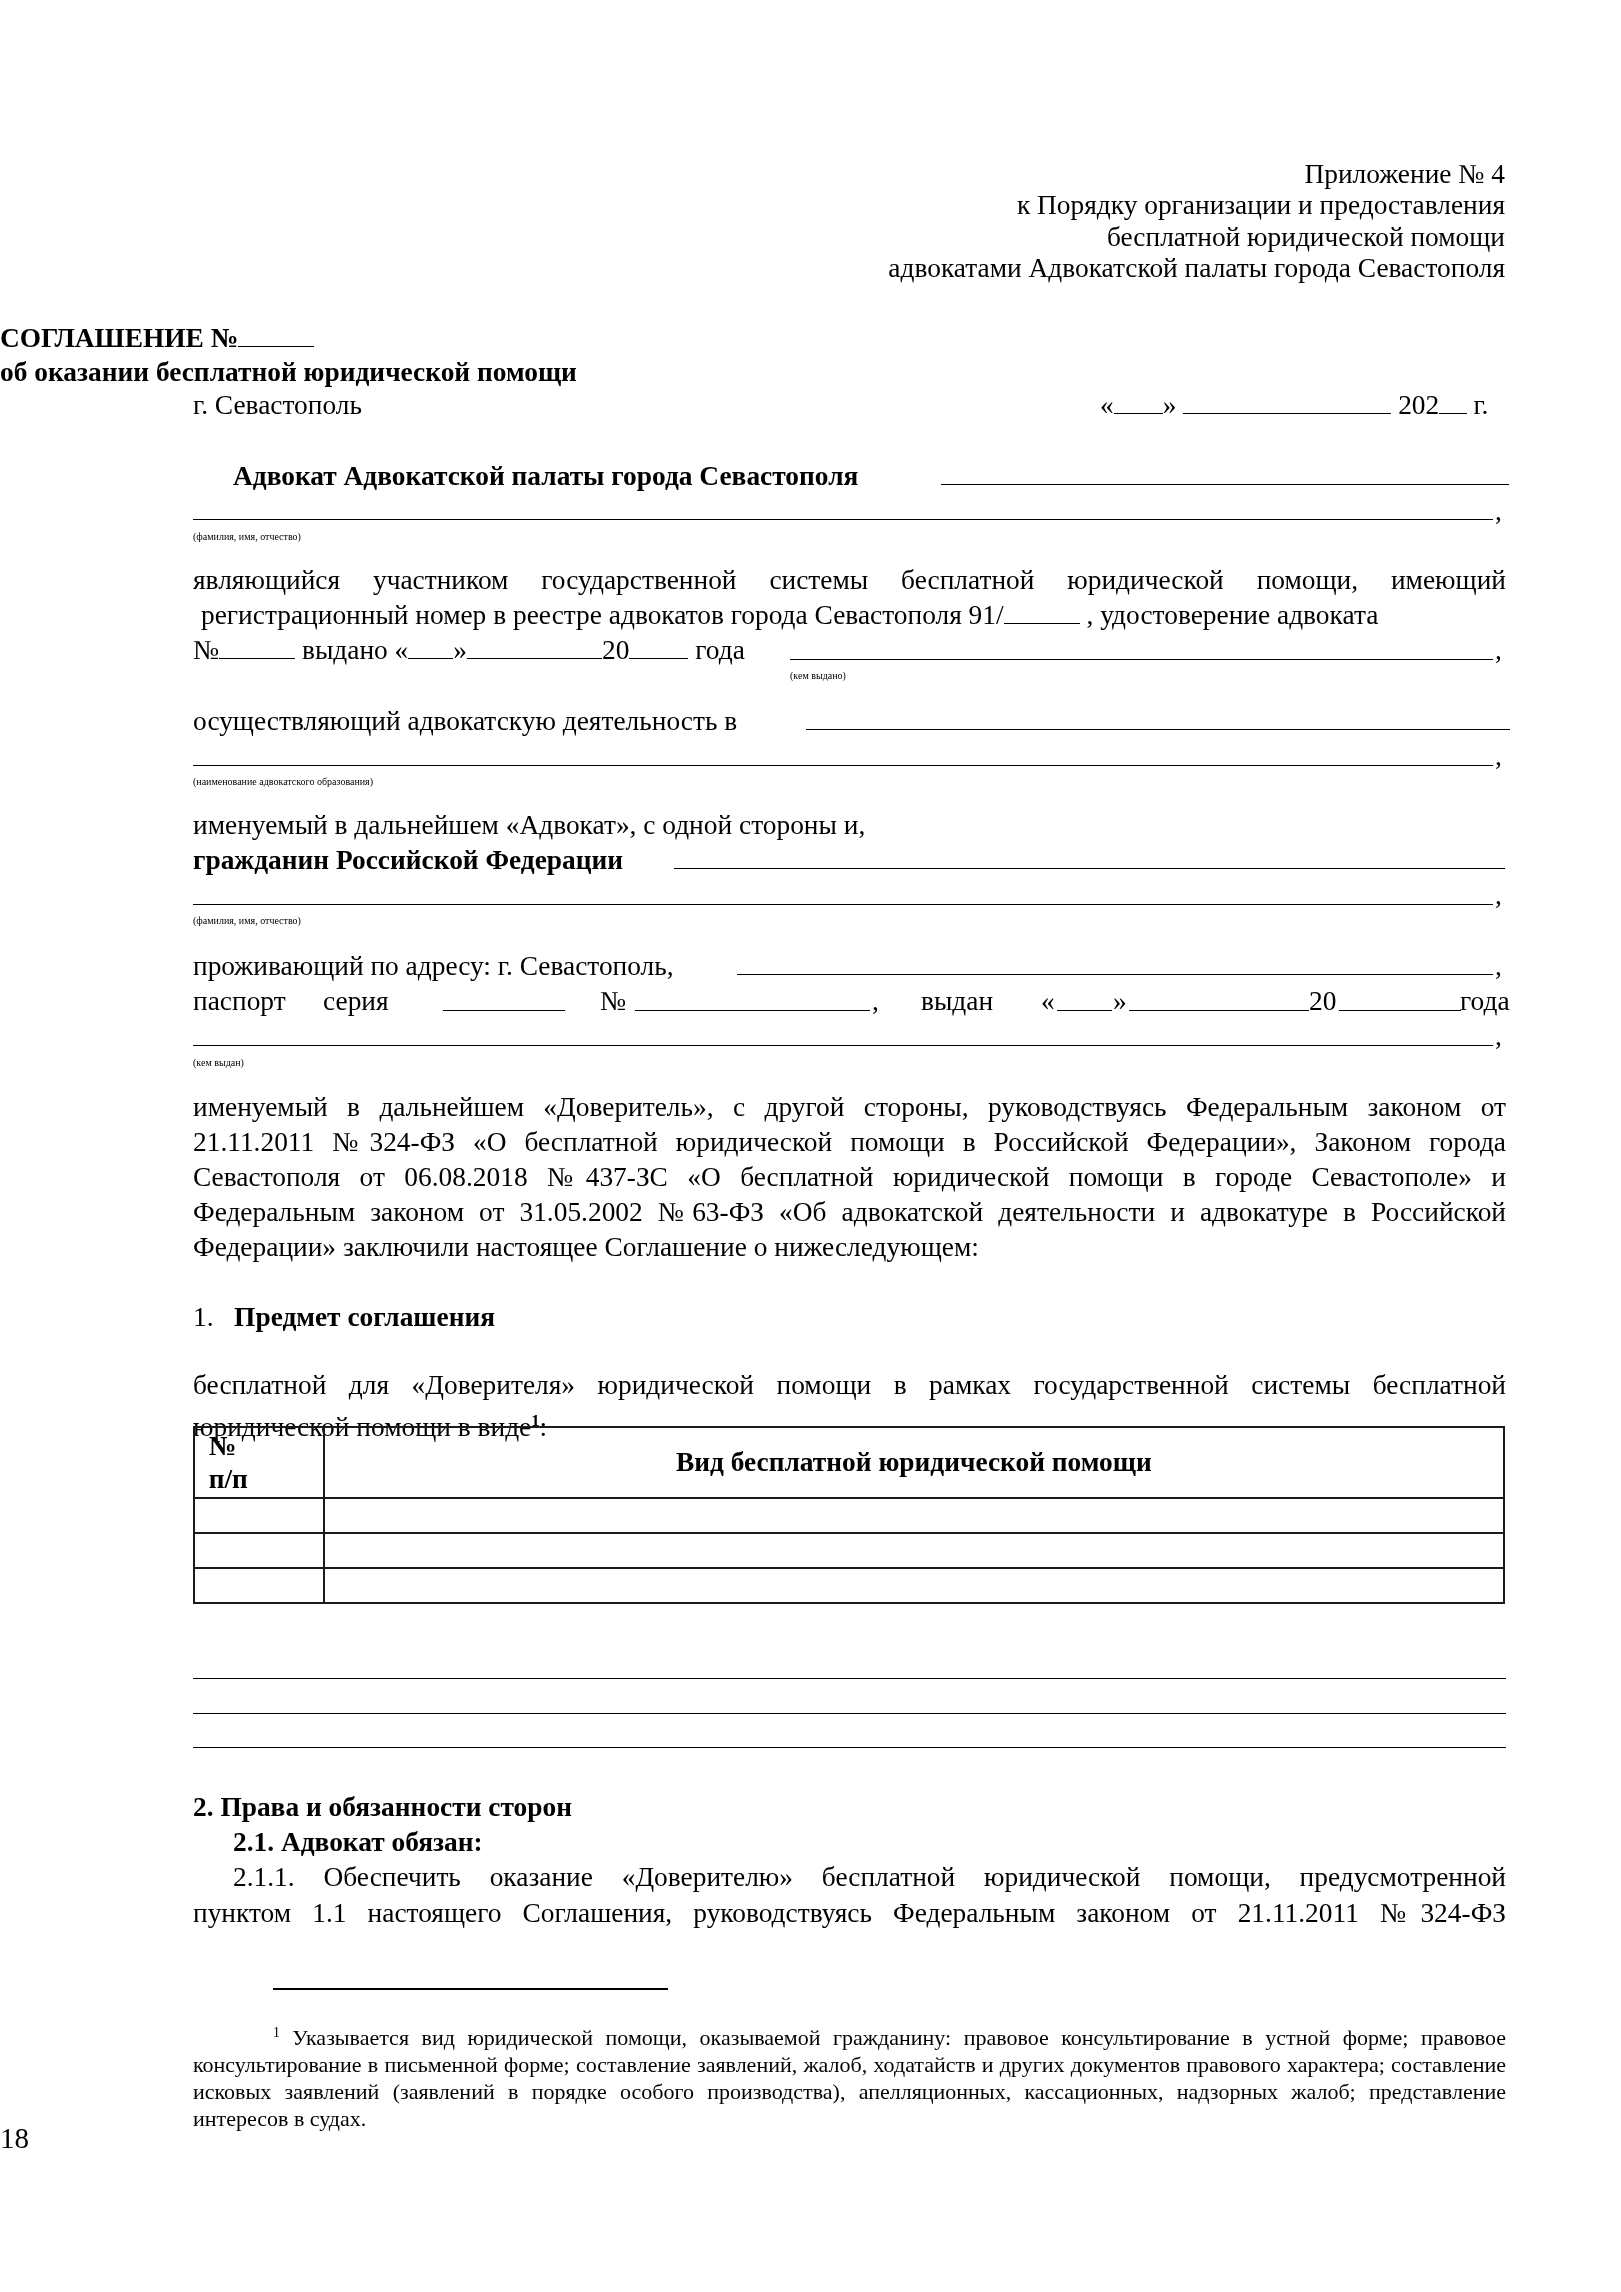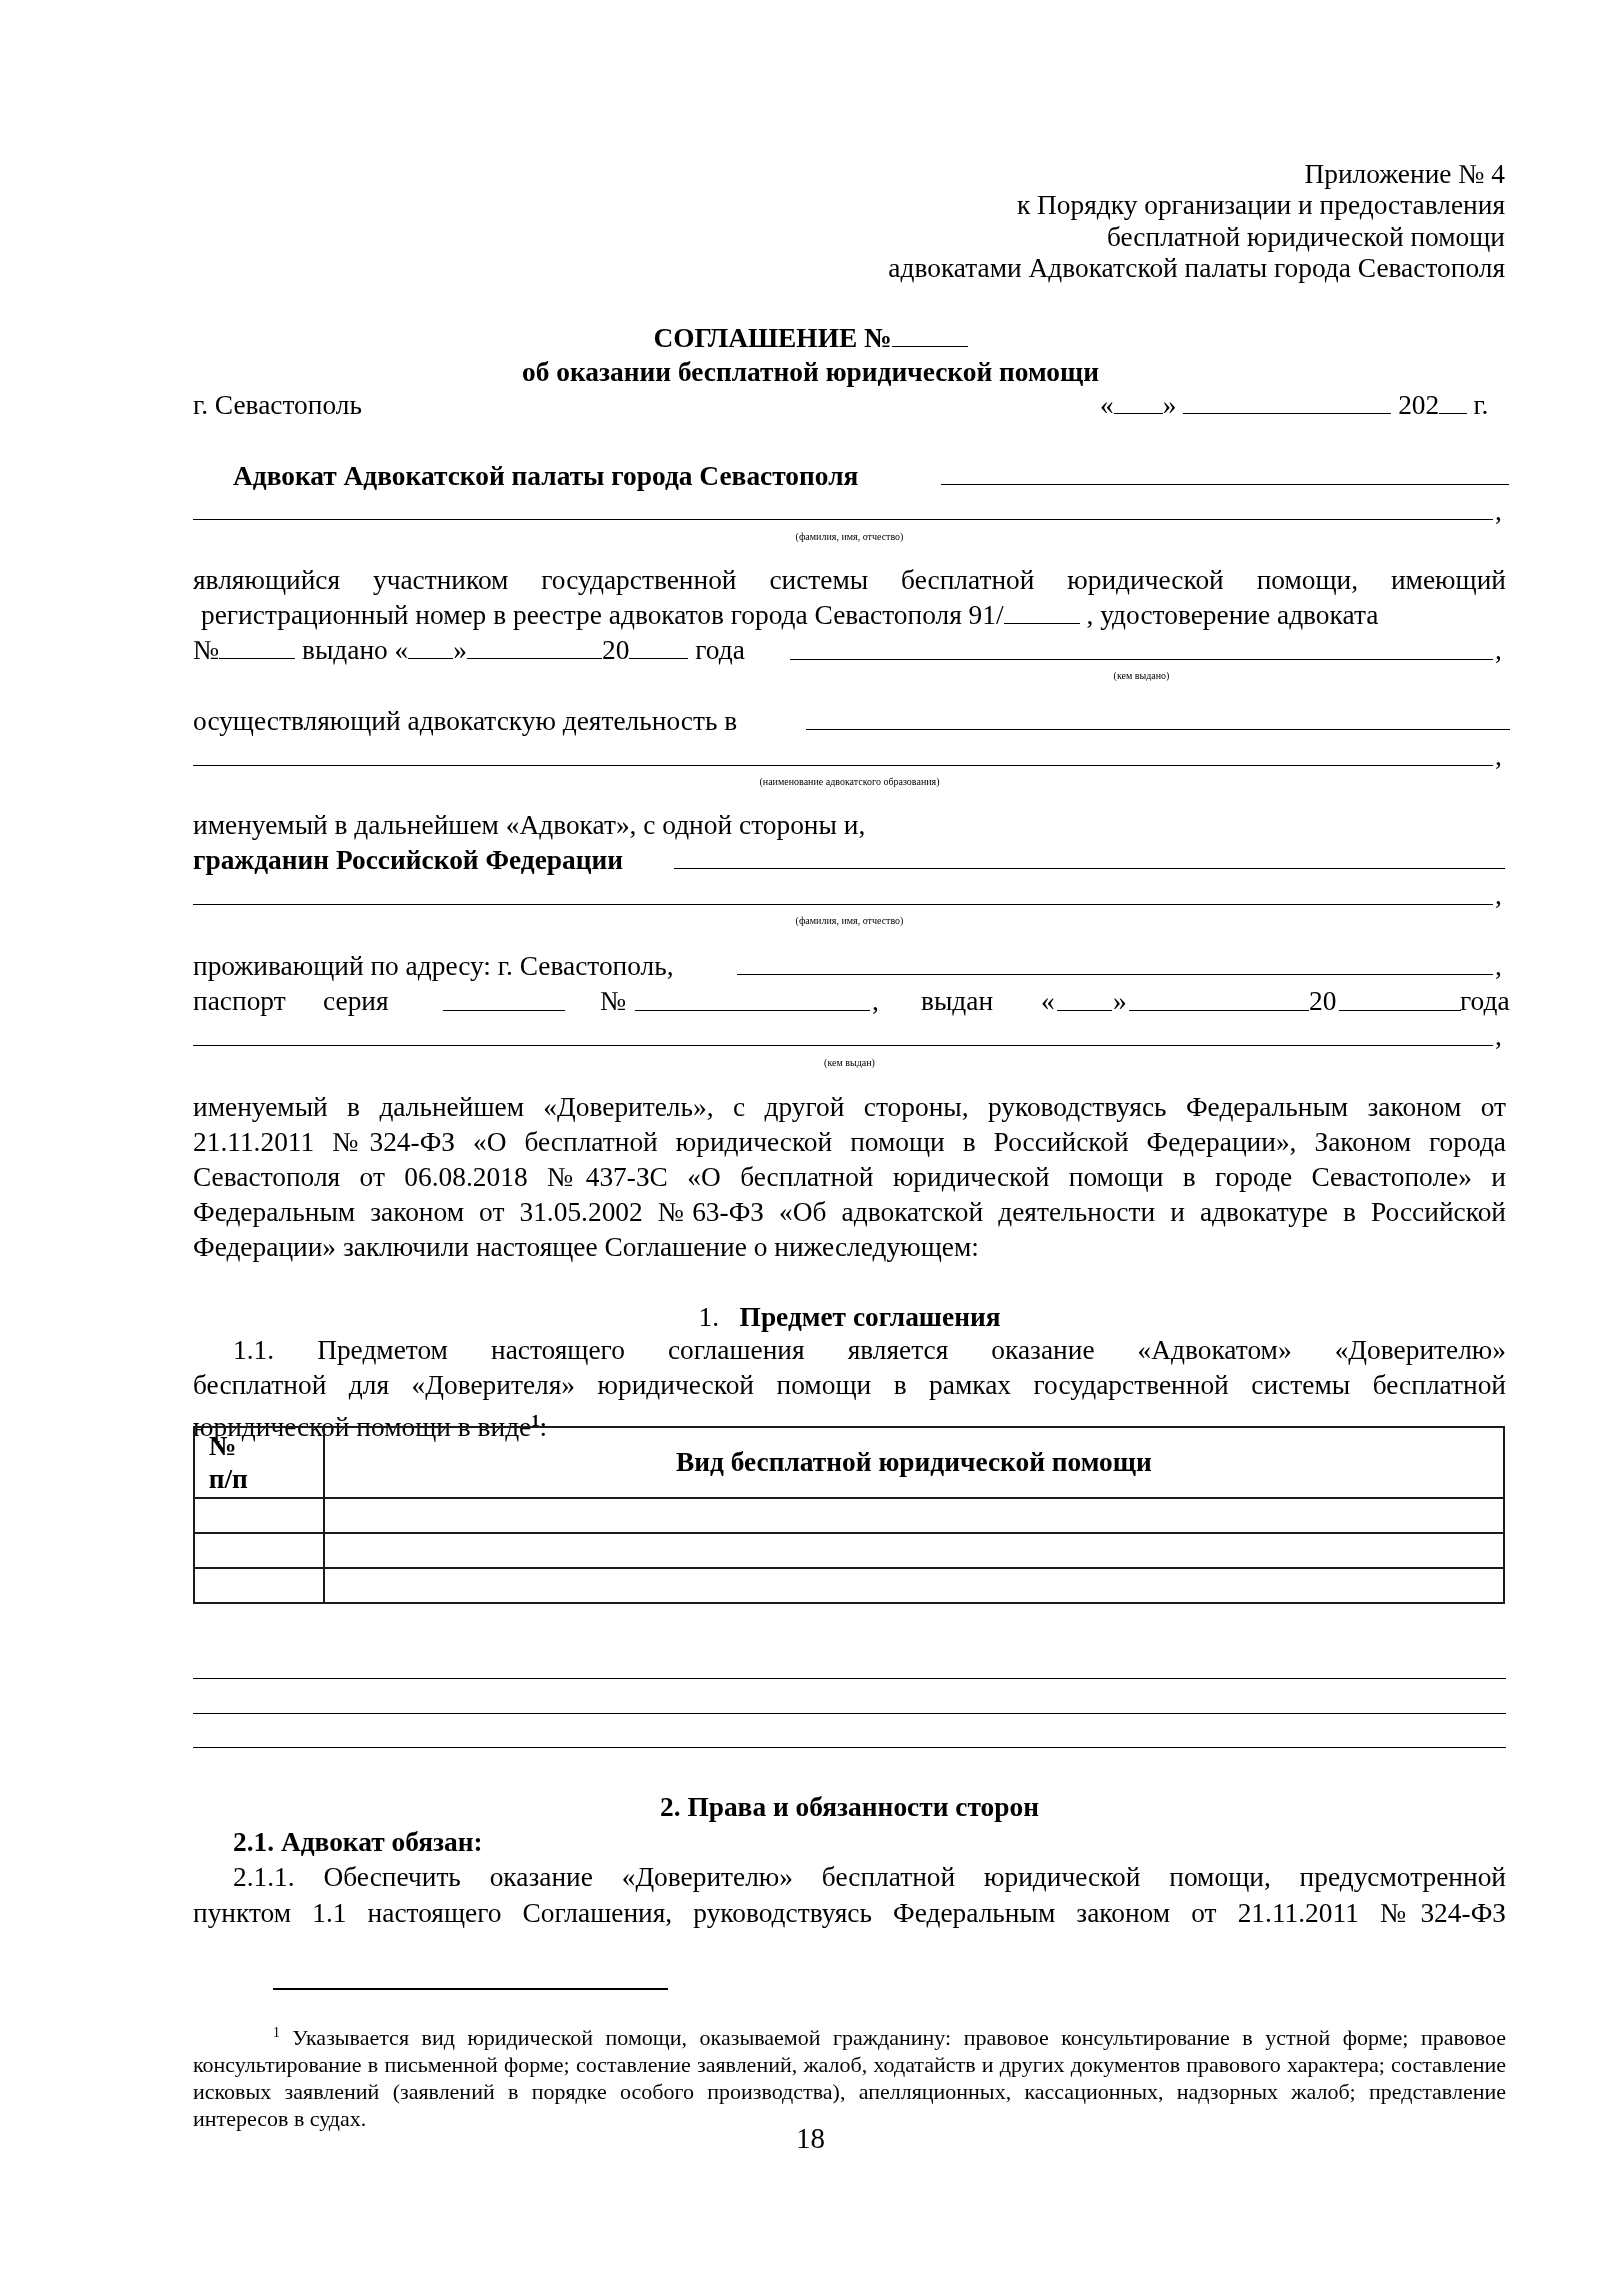--- a/index.html
+++ b/index.html
@@ -3,21 +3,21 @@
   <meta charset="utf-8">
   <style>
     html, body { margin: 0; padding: 0; background: #ffffff; }
     body { width: 1621px; height: 2293px; position: relative; overflow: hidden;
       font-family: "Liberation Serif", "DejaVu Serif", serif; color: #000; }
     .page { position: absolute; left: 0; top: 0; width: 1621px; height: 2293px; }
     .abs { position: absolute; white-space: nowrap; }
     .t { font-size: 27.4px; line-height: 35px; }
     .b { font-weight: bold; }
     .r { text-align: right; }
-    .c { text-align: center; }
+    .c { }
     .small { font-size: 10px; line-height: 15.7px; }
     .u { border-bottom: 1.6px solid #000; display: inline-block; height: 23.5px; vertical-align: baseline; }
     .line { position: absolute; border-bottom: 1.6px solid #000; height: 0; }
     .justify { text-align: justify; text-align-last: justify; white-space: normal; }
     .para { position: absolute; left: 193px; width: 1313px; font-size: 27.4px; line-height: 35px; white-space: normal; text-align: justify; }
     table.vid { position: absolute; left: 193px; top: 1426px; width: 1312px; border-collapse: collapse; }
     table.vid td, table.vid th { border: 2px solid #1a1a1a; font-size: 27.4px; padding: 0; }
     table.vid th { font-weight: bold; height: 69px; }
     table.vid td { height: 33px; }
     .fn { position: absolute; left: 193px; width: 1313px; font-size: 22px; line-height: 27px; white-space: normal; text-align: justify; }
@@ -96,21 +96,20 @@
 
   <div class="line" style="left:193px; width:1300px; top:1045px;"></div>
   <div class="abs t" style="left:1495px; top:1019px;">,</div>
   <div class="abs small c" style="left:193px; width:1313px; top:1055px;">(кем выдан)</div>
 
   <div class="para" style="top:1090px;">именуемый в дальнейшем «Доверитель», с другой стороны, руководствуясь Федеральным законом от 21.11.2011 №324-ФЗ «О бесплатной юридической помощи в Российской Федерации», Законом города Севастополя от 06.08.2018 №437-ЗС «О бесплатной юридической помощи в городе Севастополе» и Федеральным законом от 31.05.2002 №63-ФЗ «Об адвокатской деятельности и адвокатуре в Российской Федерации» заключили настоящее Соглашение о нижеследующем:</div>
 
   <div class="abs t b c" style="left:193px; width:1313px; top:1300px;">
     <span style="font-weight:normal;">1.</span>&nbsp;&nbsp;&nbsp;<span>Предмет соглашения</span>
   </div>
-  <div class="abs t justify" style="left:233px; width:1273px; top:1333px;">1.1. Предметом настоящего соглашения является оказание «Адвокатом» «Доверителю»</div>
   <div class="para" style="top:1368px;">
     <span>бесплатной для «Доверителя» юридической помощи в рамках государственной системы бесплатной юридической помощи в виде</span><sup style="font-size:16.7px; font-weight:bold;">1</sup><span>:</span>
   </div>
 
   <table class="vid">
     <tbody>
         <tr>
       <th style="width:114px; text-align:left; padding-left:13.7px; line-height:33px;">
         <span>№</span><br>
         <span>п/п</span>

